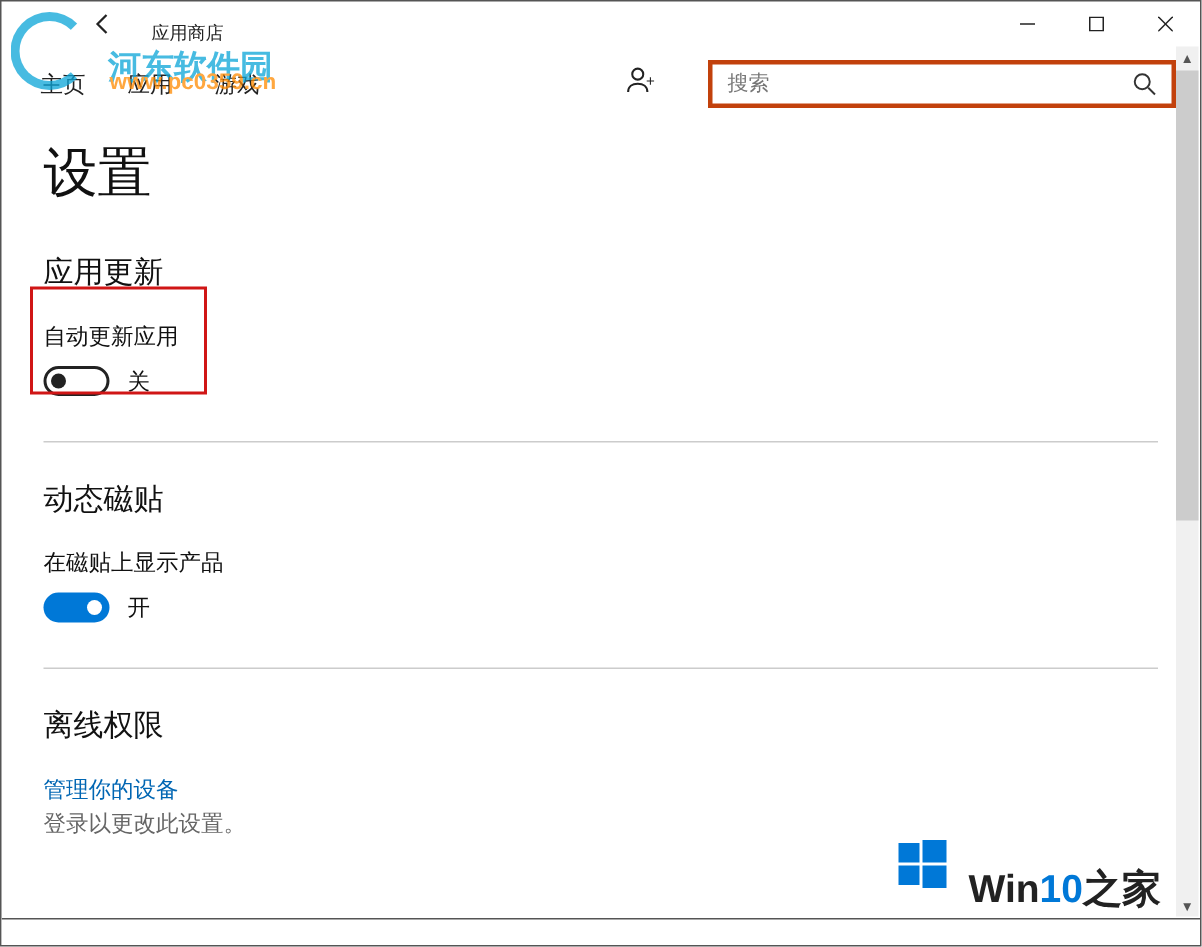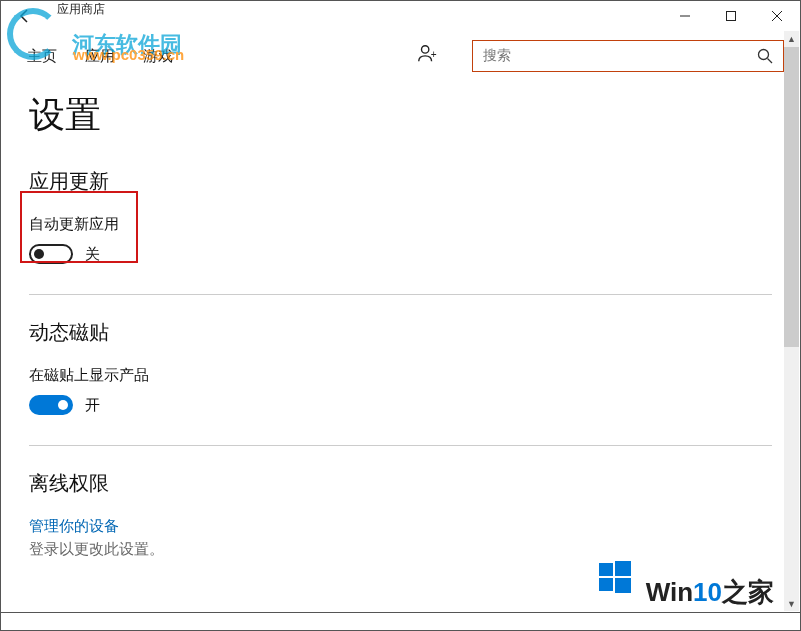--- a/index.html
+++ b/index.html
@@ -8,22 +8,23 @@
     background: #fff;
     width: 801px;
     height: 631px;
     position: relative;
     overflow: hidden;
     border: 1px solid #555;
   }
   .titlebar {
     height: 30px;
     display: flex;
-    align-items: flex-start;
+    align-items: flex-end;
     position: relative;
+    padding-left: 44px;
   }
   .back-btn {
     width: 48px;
     height: 30px;
     display: flex;
     align-items: center;
     justify-content: center;
     color: #333;
   }
   .title-text {
@@ -57,21 +58,21 @@
     color: #222;
   }
   .user-icon {
     margin-left: auto;
     margin-right: 6px;
     color: #222;
   }
   .search-box {
     width: 312px;
     height: 32px;
-    border: 1px solid #c2410c;
+    border: 3px solid #c2410c;
     display: flex;
     align-items: center;
     padding: 0 10px;
     justify-content: space-between;
   }
   .search-ph {
     color: #777;
     font-size: 14px;
   }
   .content {

